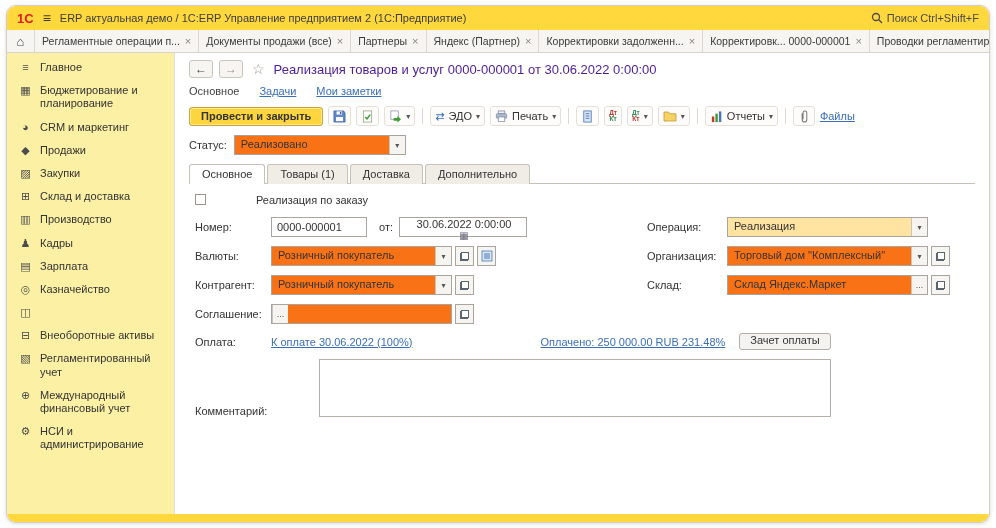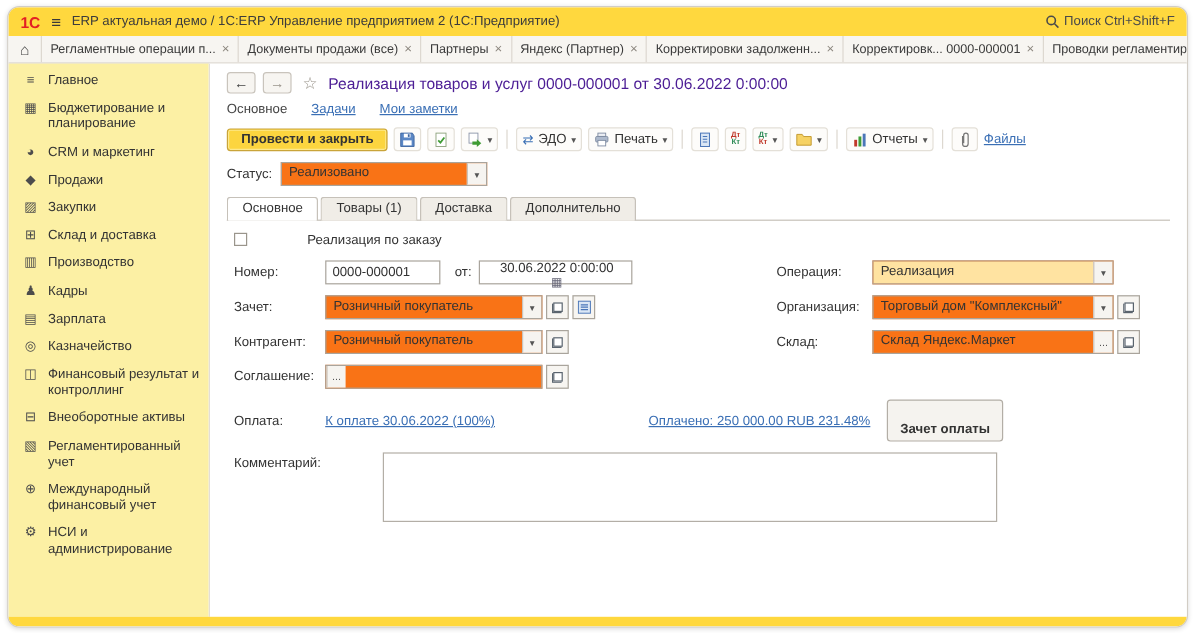--- a/index.html
+++ b/index.html
@@ -56,38 +56,38 @@
 
   .doc-tabs { display: flex; gap: 2px; position: relative; z-index: 2; margin-bottom: -1px; }
   .dtab { padding: 3px 12px 4px; border: 1px solid #c6c1b9; border-bottom: none; border-radius: 3px 3px 0 0; background: #f0ede7; color: #333; }
   .dtab.active { background: #fff; }
   .form-panel { border-top: 1px solid #c6c1b9; padding: 10px 6px 0; flex: 1; }
 
   .cb-row { display: flex; margin-bottom: 11px; gap: 44px; }
   .cb { width: 11px; height: 11px; border: 1px solid #9a958c; background: #fff; margin-right: 6px; flex: none; }
 
   .frow { display: flex; align-items: center; margin-bottom: 9px; }
-  .frow.top { align-items: flex-start; gap: 48px; }
+  .frow.top { align-items: flex-end; gap: 48px; }
   .flabel { width: 76px; flex: none; }
   .lcol { display: flex; align-items: center; width: 452px; flex: none; }
   .rlabel { width: 80px; flex: none; }
   .input { height: 20px; border: 1px solid #a9a49c; background: #fff; display: flex; align-items: center; padding: 0 5px; white-space: nowrap; }
   .in-number { width: 96px; }
   .lbl-ot { width: 20px; text-align: left; margin-left: 12px; flex: none; }
   .in-date { width: 128px; justify-content: space-between; padding-right: 3px; flex-direction: column; }
   .cal { color: #667; font-size: 10px; }
   .combo.w180 { width: 181px; }
   .combo.w200 { width: 201px; }
   .combo.op .val { background: #ffe3a1; }
   .sq { width: 19px; height: 20px; border: 1px solid #a9a49c; background: #f7f5f1; display: flex; align-items: center; justify-content: center; margin-left: 3px; flex: none; }
   .icn-open { position: relative; width: 9px; height: 9px; }
   .icn-open::before { content: ""; position: absolute; left: 0; bottom: 0; width: 6px; height: 6px; border: 1px solid #5a646e; background: #fff; }
   .icn-open::after { content: ""; position: absolute; right: 0; top: 0; width: 6px; height: 6px; border: 1px solid #5a646e; background: #fff; }
   .paid-link { margin-left: 128px; }
-  .btn-sec { border: 1px solid #b3aea6; background: #f5f3ef; border-radius: 3px; padding: 18px 10px 3px; margin-left: 14px; font-weight: bold; }
+  .btn-sec { border: 1px solid #b3aea6; background: #f5f3ef; border-radius: 3px; padding: 0 10px 3px; margin-left: 14px; }
   .comment-box { width: 512px; height: 58px; border: 1px solid #b3aea6; background: #fff; resize: none; font: inherit; padding: 3px 5px; }
 
   .bottom-strip { height: 8px; background: #ffd83e; flex: none; }
 </style>
 </head>
 <body>
 
 <div class="screen">
 <div class="window">
 
@@ -176,21 +176,20 @@
       <div class="side-item">
             <span class="side-icon">▤</span>
             <span class="side-label">Зарплата</span>
           </div>
       <div class="side-item">
             <span class="side-icon">◎</span>
             <span class="side-label">Казначейство</span>
           </div>
       <div class="side-item">
             <span class="side-icon">◫</span>
-            <span class="side-label">Финансовый результат и контроллинг</span>
           </div>
       <div class="side-item">
             <span class="side-icon">⊟</span>
             <span class="side-label">Внеоборотные активы</span>
           </div>
       <div class="side-item">
             <span class="side-icon">▧</span>
             <span class="side-label">Регламентированный учет</span>
           </div>
       <div class="side-item">
@@ -339,21 +338,21 @@
           </div>
           <span class="rlabel">Операция:</span>
           <span class="combo w200 op">
             <span class="val">Реализация</span>
             <span class="seg">▾</span>
           </span>
         </div>
 
         <div class="frow">
           <div class="lcol">
-            <span class="flabel">Зачет:</span>
+            <span class="flabel">Валюты:</span>
             <span class="combo w180">
               <span class="val">Розничный покупатель</span>
               <span class="seg">▾</span>
             </span>
             <span class="sq">
                   <span class="icn-open"></span>
                 </span>
             <span class="sq">
               <svg width="12" height="12" viewBox="0 0 12 12">
                     <rect x="1" y="1" width="10" height="10" fill="#dbe7f5" stroke="#4a76b8" stroke-width="0.8"></rect>

